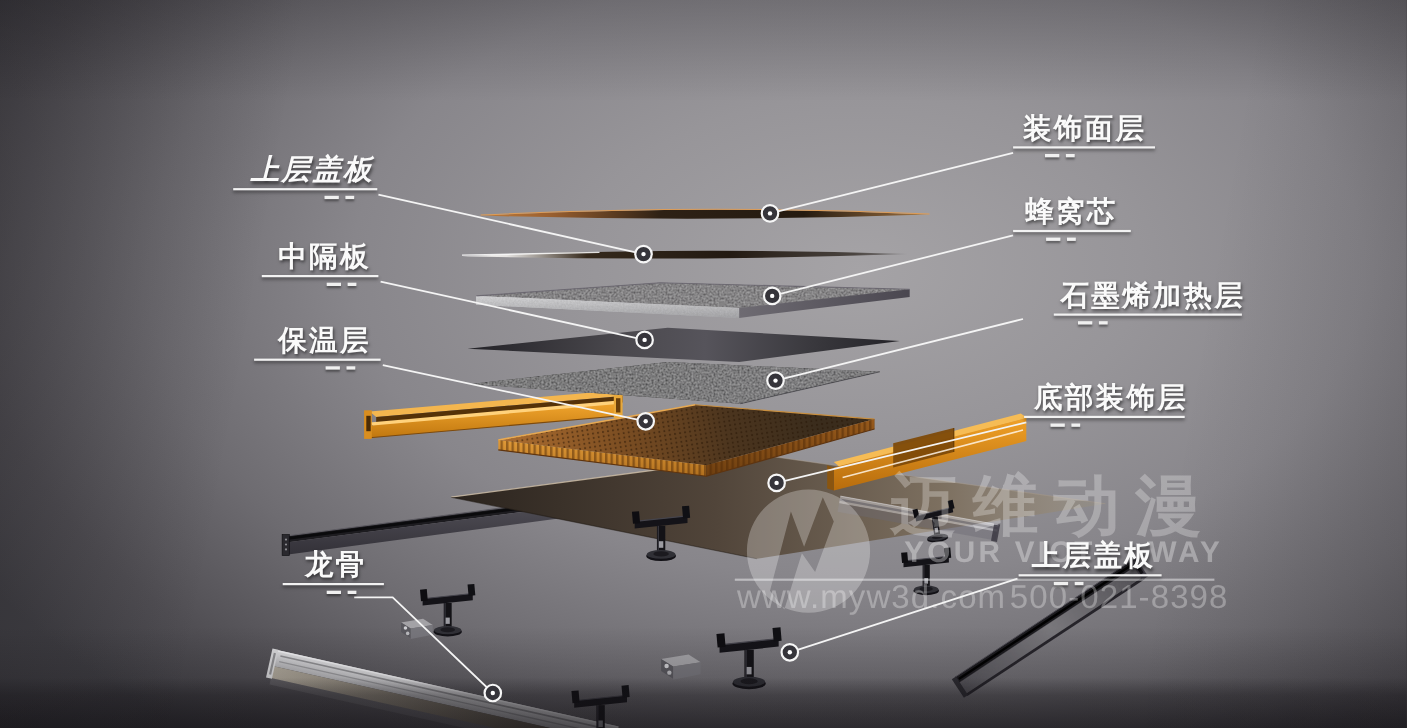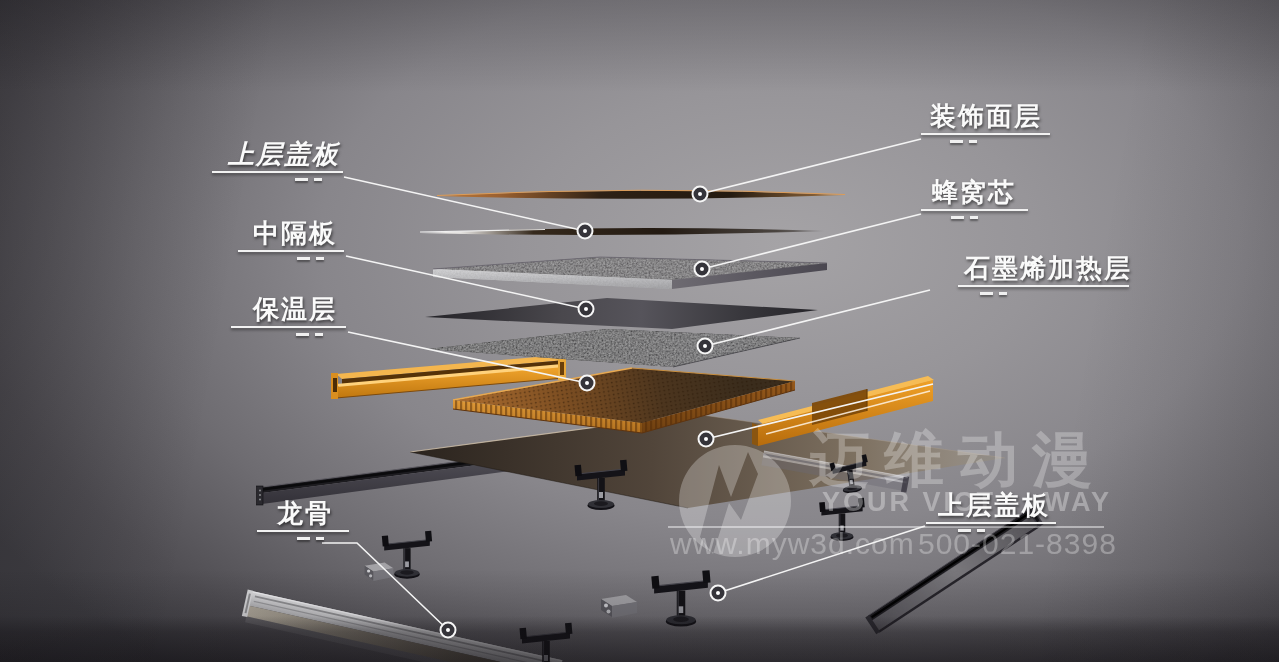--- a/index.html
+++ b/index.html
@@ -386,20 +386,28 @@
         </div>
       </div>
       <div class="callout-label" style="left: 231px; top: 294px; width: 115px;">
         <div class="lbl-text" style="padding-left: 22px;">保温层</div>
         <div class="lbl-underline"></div>
         <div class="lbl-dashes" style="margin-left: 65px;">
           <span class="dash-a"></span>
           <span class="dash-b"></span>
         </div>
       </div>
+      <div class="callout-label" style="left: 931px; top: 346px; width: 146px;">
+        <div class="lbl-text" style="padding-left: 9px;">底部装饰层</div>
+        <div class="lbl-underline"></div>
+        <div class="lbl-dashes" style="margin-left: 24px;">
+          <span class="dash-a"></span>
+          <span class="dash-b"></span>
+        </div>
+      </div>
       <div class="callout-label" style="left: 257px; top: 498px; width: 92px;">
         <div class="lbl-text" style="padding-left: 20px;">龙骨</div>
         <div class="lbl-underline"></div>
         <div class="lbl-dashes" style="margin-left: 40px;">
           <span class="dash-a"></span>
           <span class="dash-b"></span>
         </div>
       </div>
       <div class="callout-label" style="left: 926px; top: 490px; width: 130px;">
         <div class="lbl-text" style="padding-left: 12px;">上层盖板</div>

